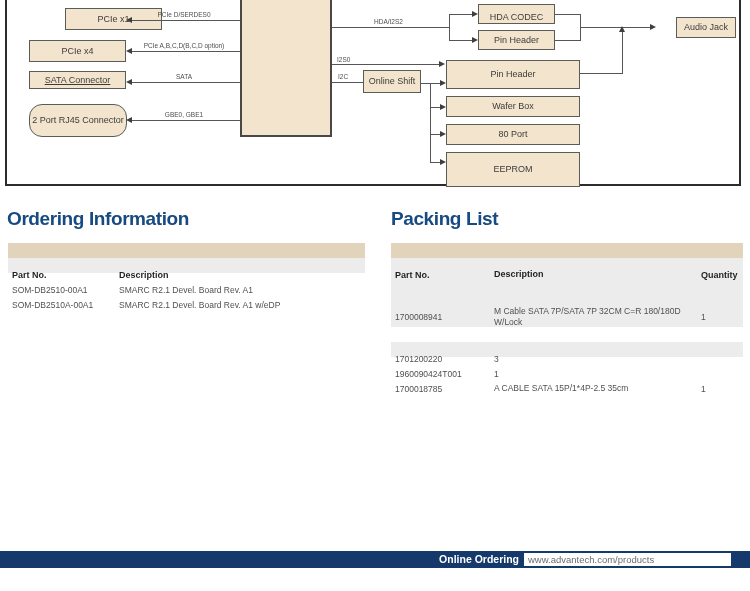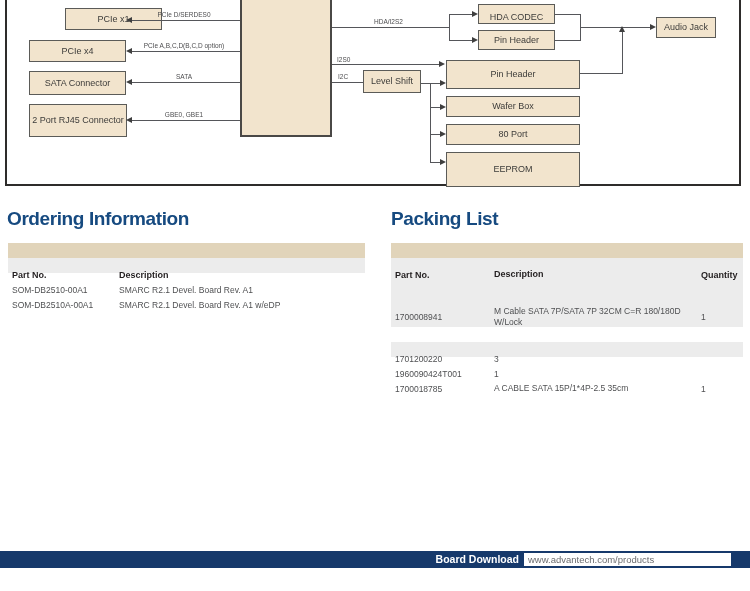--- a/index.html
+++ b/index.html
@@ -58,24 +58,24 @@
 <div class="abs frame" style="left:5px; top:-12px; width:736px; height:198px;"></div>
 
 <div class="cblock" style="left:240px; top:-4px; width:92px; height:141px;"></div>
 
 <div class="dbox" style="left:29px; top:8px;  width:97px; height:22px;margin-left:36px;">
     <span>PCIe x1</span>
   </div>
 <div class="dbox" style="left:29px; top:40px; width:97px; height:22px;">
     <span>PCIe x4</span>
   </div>
-<div class="dbox" style="left:29px; top:71px; width:97px; height:24px;">
+<div class="dbox" style="left:29px; top:71px; width:97px; height:18px;text-decoration:underline;">
     <span>SATA Connector</span>
   </div>
-<div class="dbox" style="left:29px; top:104px; width:98px; height:33px; padding:0 0;">
+<div class="dbox" style="left:29px; top:104px; width:98px; height:33px; padding:0 0;border-radius:13px;">
     <span>2 Port RJ45 Connector</span>
   </div>
 
 <div class="hline" style="left:131px; top:20px;  width:109px;"></div>
 <div class="ah-l" style="left:126px; top:17px;"></div>
 <div class="buslabel" style="left:131px; top:11px; width:106px;">PCIe D/SERDES0</div>
 
 <div class="hline" style="left:131px; top:51px;  width:109px;"></div>
 <div class="ah-l" style="left:126px; top:48px;"></div>
 <div class="buslabel" style="left:128px; top:42px; width:112px;">PCIe A,B,C,D(B,C,D option)</div>
@@ -101,36 +101,36 @@
   </div>
 <div class="dbox" style="left:478px; top:30px; width:77px; height:20px;">
     <span>Pin Header</span>
   </div>
 
 <div class="hline" style="left:555px; top:14px; width:25px;"></div>
 <div class="hline" style="left:555px; top:40px; width:25px;"></div>
 <div class="vline" style="left:580px; top:14px; height:27px;"></div>
 <div class="hline" style="left:580px; top:27px; width:70px;"></div>
 <div class="ah-r" style="left:650px; top:24px;"></div>
-<div class="dbox" style="left:656px; top:17px; width:60px; height:21px;">
+<div class="dbox" style="left:676px; top:17px; width:60px; height:21px;">
     <span>Audio Jack</span>
   </div>
 
 <div class="hline" style="left:580px; top:73px; width:43px;"></div>
 <div class="vline" style="left:622px; top:31px; height:43px;"></div>
 <div class="ah-u" style="left:619px; top:26px;"></div>
 
 <div class="hline" style="left:332px; top:64px; width:107px;"></div>
 <div class="ah-r" style="left:439px; top:61px;"></div>
 <div class="buslabel" style="left:337px; top:56px;">I2S0</div>
 
 <div class="hline" style="left:332px; top:82px; width:31px;"></div>
 <div class="buslabel" style="left:338px; top:73px;">I2C</div>
 <div class="dbox" style="left:363px; top:70px; width:58px; height:23px;">
-    <span>Level Shift</span>
+    <span>Online Shift</span>
   </div>
 
 <div class="hline" style="left:421px; top:83px; width:9px;"></div>
 <div class="vline" style="left:430px; top:83px; height:79px;"></div>
 <div class="hline" style="left:430px; top:83px; width:10px;"></div>
 <div class="ah-r" style="left:440px; top:80px;"></div>
 <div class="hline" style="left:430px; top:107px; width:10px;"></div>
 <div class="ah-r" style="left:440px; top:104px;"></div>
 <div class="hline" style="left:430px; top:134px; width:10px;"></div>
 <div class="ah-r" style="left:440px; top:131px;"></div>
@@ -189,14 +189,14 @@
     <div class="cell p-qty">1</div>
   </div>
   <div class="t-row p-row row-b">
     <div class="cell p-part">1700018785</div>
     <div class="cell p-desc">A CABLE SATA 15P/1*4P-2.5 35cm</div>
     <div class="cell p-qty">1</div>
   </div>
 </div>
 
 <div class="footer-bar" style="top:551px;"></div>
-<div class="footer-label">Board Download</div>
+<div class="footer-label">Online Ordering</div>
 <div class="url-box">www.advantech.com/products</div>
 
 </body></html>

